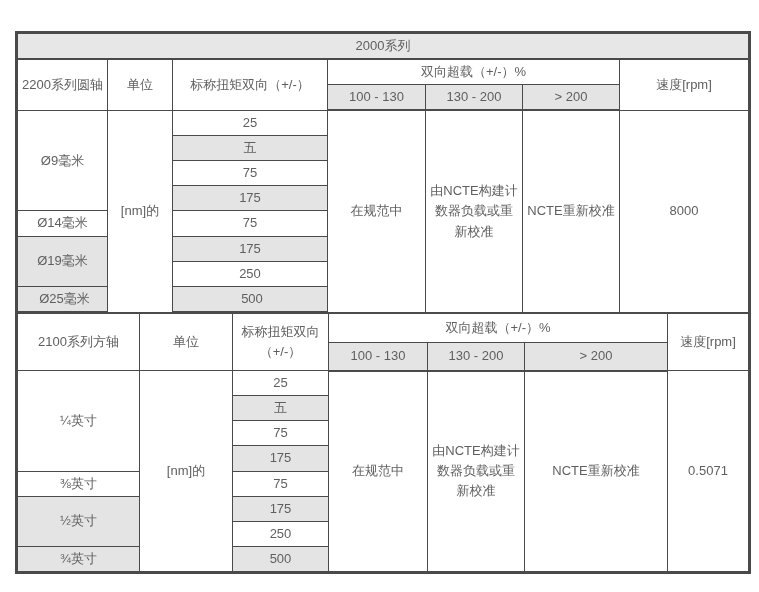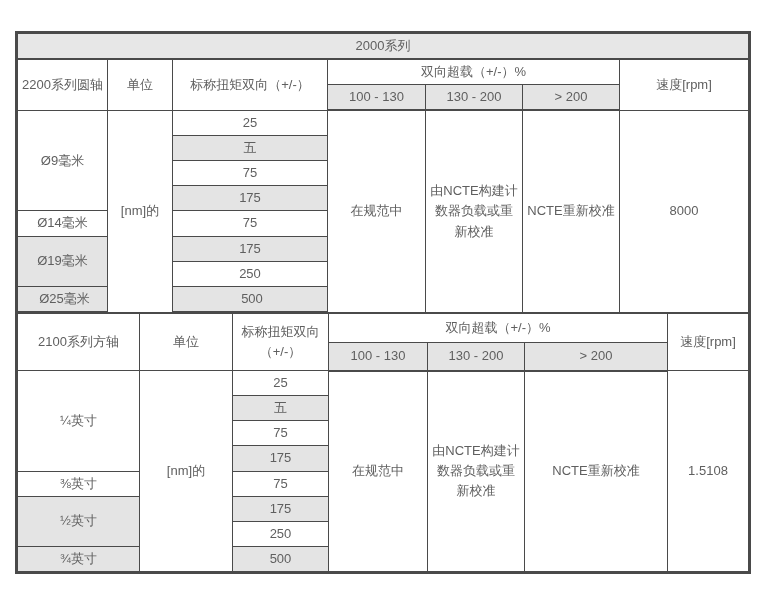--- a/index.html
+++ b/index.html
@@ -146,21 +146,21 @@
       </tr>
     </tbody>
     <tbody class="body">
       <tr>
         <td rowspan="4">¼英寸</td>
         <td rowspan="8">[nm]的</td>
         <td>25</td>
         <td rowspan="8">在规范中</td>
         <td rowspan="8">由NCTE构建计数器负载或重新校准</td>
         <td rowspan="8">NCTE重新校准</td>
-        <td rowspan="8">1.5108</td>
+        <td rowspan="8">0.5071</td>
       </tr>
       <tr>
         <td class="gray">五</td>
       </tr>
       <tr>
         <td>75</td>
       </tr>
       <tr>
         <td class="gray">175</td>
       </tr>

